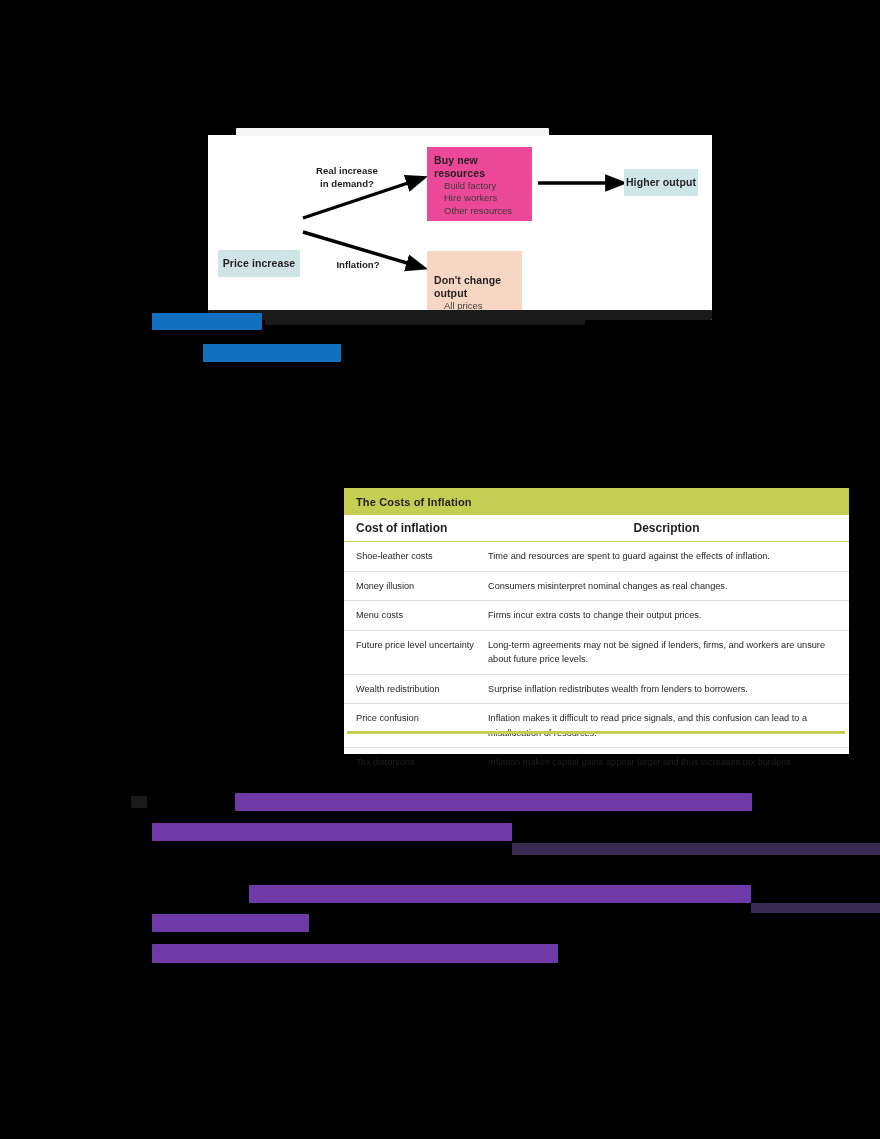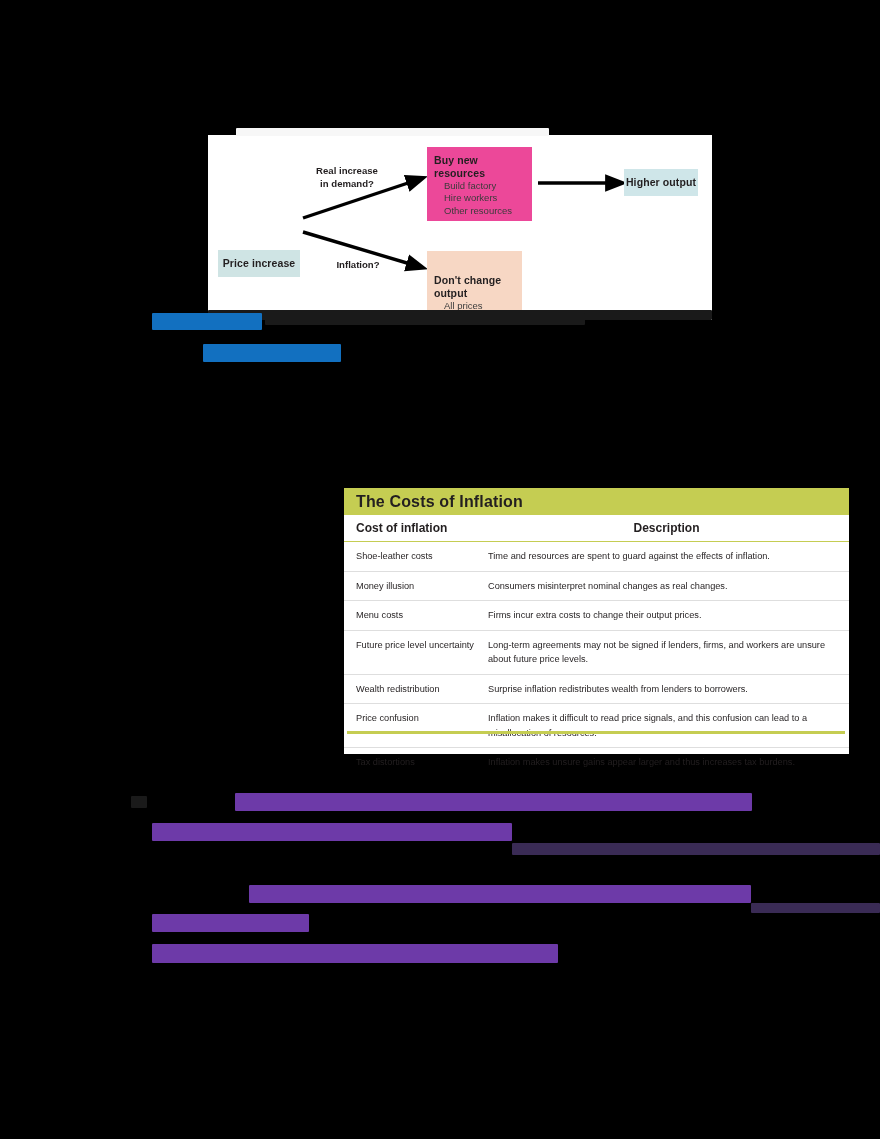--- a/index.html
+++ b/index.html
@@ -128,21 +128,21 @@
   }
   #table-title-bar {
     background: #c5cd52;
     height: 27px;
     display: flex;
     align-items: center;
     padding-left: 12px;
     box-sizing: border-box;
   }
   #table-title-bar .t-title {
-    font-size: 16px;
+    font-size: 11px;
     font-weight: bold;
     color: #231f20;
     letter-spacing: .15px;
   }
   #inflation-table {
     width: 100%;
     border-collapse: collapse;
     table-layout: fixed;
   }
   #inflation-table th {
@@ -266,21 +266,21 @@
       <tr>
         <td class="col-cost">Wealth redistribution</td>
         <td class="col-desc">Surprise inflation redistributes wealth from lenders to borrowers.</td>
       </tr>
       <tr>
         <td class="col-cost">Price confusion</td>
         <td class="col-desc">Inflation makes it difficult to read price signals, and this confusion can lead to a misallocation of resources.</td>
       </tr>
       <tr>
         <td class="col-cost">Tax distortions</td>
-        <td class="col-desc">Inflation makes unsure gains appear larger and thus increases tax burdens.</td>
+        <td class="col-desc">Inflation makes capital gains appear larger and thus increases tax burdens.</td>
       </tr>
     </tbody>
   </table>
 
   <div id="table-bottom-rule"></div>
 </div>
 
 <div class="redact redact-purple redact-text" style="left:235px; top:793px; width:517px; height:18px;"></div>
 <div class="redact redact-grey" style="left:131px; top:796px; width:16px; height:12px;"></div>
 

